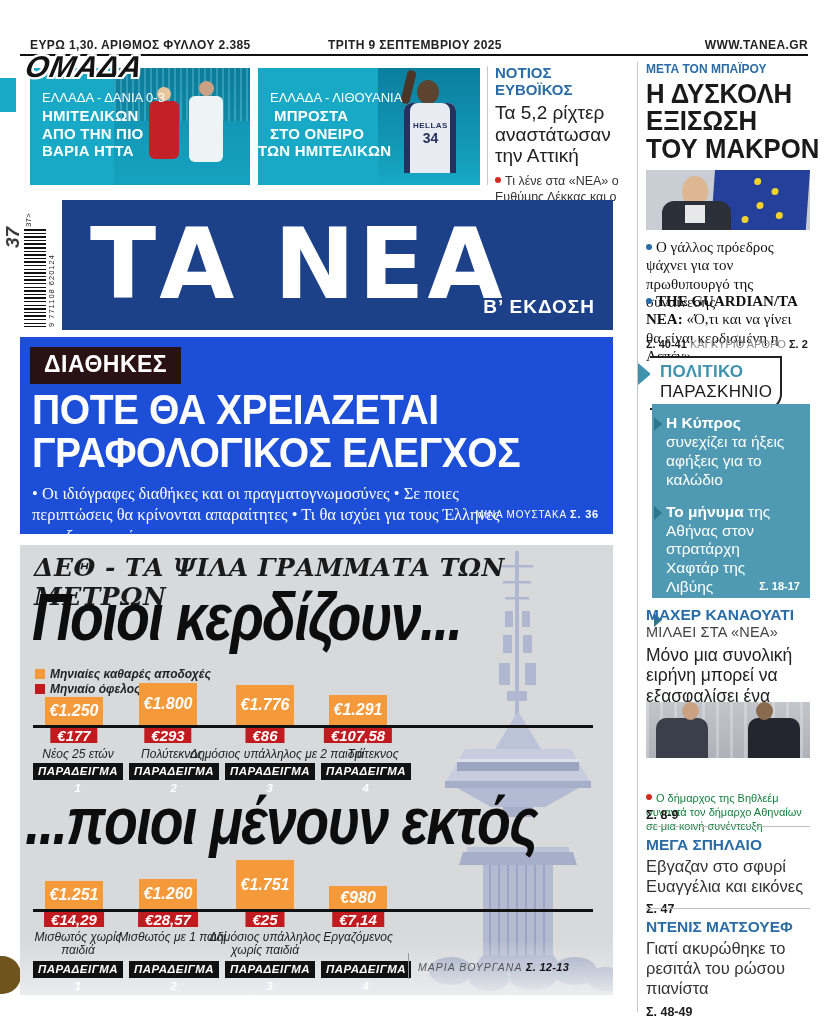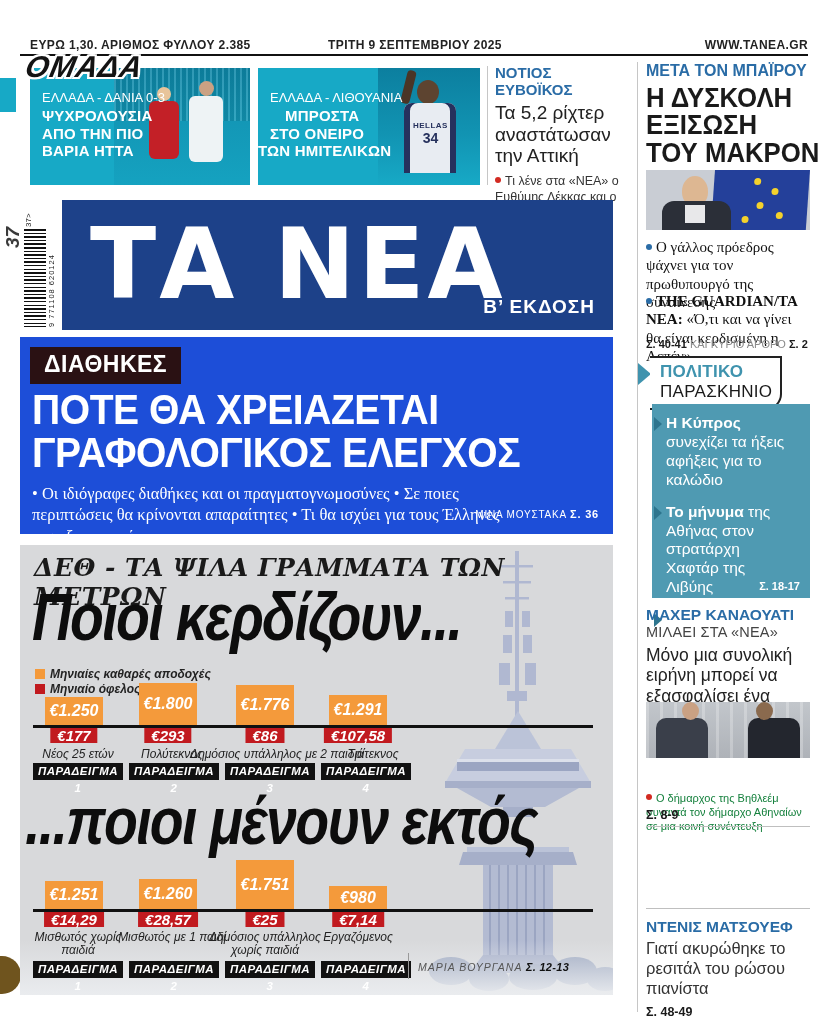--- a/index.html
+++ b/index.html
@@ -118,55 +118,55 @@
   <div class="abs edge-num" style="left:2px;top:248px;">37</div>
   <div class="abs edge-circle" style="left:-17px;top:956px;"></div>
 
   <div class="abs card" style="left:30px;top:68px;width:220px;height:117px;">
     <div class="photo-soccer">
       <div class="crowd"></div>
       <div class="p-red"></div>
       <div class="p-white"></div>
     </div>
     <div class="kicker" style="margin:22px 0 2px 12px;">ΕΛΛΑΔΑ - ΔΑΝΙΑ 0-3</div>
-    <div class="t" style="margin-left:12px;">ΨΥΧΡΟΛΟΥΣΙΑ</div>
+    <div class="t" style="margin-left:12px;">ΗΜΙΤΕΛΙΚΩΝ</div>
     <div class="t" style="margin-left:12px;">ΑΠΟ ΤΗΝ ΠΙΟ</div>
     <div class="t" style="margin-left:12px;">ΒΑΡΙΑ ΗΤΤΑ</div>
   </div>
 
   <div class="abs card" style="left:258px;top:68px;width:222px;height:117px;">
     <div class="photo-basket">
       <div class="b-arm"></div>
       <div class="b-head"></div>
       <div class="b-jersey">
         <div class="jn">HELLAS</div>
         <div class="jnum">34</div>
       </div>
     </div>
     <div class="kicker" style="margin:22px 0 2px 12px;">ΕΛΛΑΔΑ - ΛΙΘΟΥΑΝΙΑ</div>
-    <div class="t" style="margin-left:27px;">ΜΠΡΟΣΤΑ</div>
+    <div class="t" style="margin-left:16px;">ΜΠΡΟΣΤΑ</div>
     <div class="t" style="margin-left:12px;">ΣΤΟ ΟΝΕΙΡΟ</div>
     <div class="t" style="margin-left:0;">ΤΩΝ ΗΜΙΤΕΛΙΚΩΝ</div>
   </div>
 
   <div class="abs omada" style="left:26px;top:50px;">ΟΜΑΔΑ</div>
 
   <div class="abs vline" style="left:487px;top:66px;height:119px;"></div>
 
   <div class="abs" style="left:495px;top:64px;width:138px;">
     <div class="bluekick" style="font-size:15px;">ΝΟΤΙΟΣ ΕΥΒΟΪΚΟΣ</div>
     <div style="font-size:19px;line-height:1.14;margin-top:4px;color:#222;">Τα 5,2 ρίχτερ αναστάτωσαν την Αττική</div>
     <div style="font-size:12.5px;line-height:1.25;margin-top:7px;color:#333;"><span class="dot-red"></span><span>Τι λένε στα «ΝΕΑ» ο Ευθύμης Λέκκας και ο Αθανάσιος Γκανάς</span></div>
     <div style="font-size:12.5px;font-weight:bold;margin-top:4px;">Σ. 47</div>
   </div>
 
   <div class="abs vline" style="left:637px;top:62px;height:950px;"></div>
 
   <div class="abs" style="left:646px;top:62px;width:164px;">
-    <div class="bluekick" style="font-size:16px;">ΜΕΤΑ ΤΟΝ ΜΠΑΪΡΟΥ</div>
+    <div class="bluekick" style="font-size:12px;">ΜΕΤΑ ΤΟΝ ΜΠΑΪΡΟΥ</div>
     <div style="font-size:28px;font-weight:800;line-height:.98;margin-top:4px;transform:scaleX(.92);transform-origin:left top;white-space:nowrap;">Η ΔΥΣΚΟΛΗ</div>
     <div style="font-size:28px;font-weight:800;line-height:.98;transform:scaleX(.92);transform-origin:left top;white-space:nowrap;">ΕΞΙΣΩΣΗ</div>
     <div style="font-size:28px;font-weight:800;line-height:.98;transform:scaleX(.92);transform-origin:left top;white-space:nowrap;">ΤΟΥ ΜΑΚΡΟΝ</div>
   </div>
   <div class="abs photo-macron" style="left:646px;top:170px;width:164px;height:60px;">
     <div class="eu-flag">
       <div class="star" style="left:40px;top:8px;"></div>
       <div class="star" style="left:58px;top:18px;"></div>
       <div class="star" style="left:44px;top:32px;"></div>
       <div class="star" style="left:64px;top:42px;"></div>
@@ -206,20 +206,25 @@
   <div class="abs photo-meet" style="left:646px;top:702px;width:164px;height:56px;">
     <div class="man manL"></div>
     <div class="man manR"></div>
   </div>
   <div class="abs" style="left:646px;top:792px;width:164px;font-size:11px;line-height:1.25;color:#15803d;">
     <span class="dot-red"></span><span>Ο δήμαρχος της Βηθλεέμ συναντά τον δήμαρχο Αθηναίων σε μια κοινή συνέντευξη</span>
   </div>
   <div class="abs" style="left:646px;top:808px;font-size:12.5px;font-weight:bold;">Σ. 8-9</div>
   <div class="abs hline" style="left:646px;top:826px;width:164px;"></div>
 
+  <div class="abs" style="left:646px;top:836px;width:164px;">
+    <div class="bluekick" style="font-size:15.5px;">ΜΕΓΑ ΣΠΗΛΑΙΟ</div>
+    <div style="font-size:16.5px;line-height:1.2;margin-top:3px;color:#333;">Εβγαζαν στο σφυρί Ευαγγέλια και εικόνες</div>
+    <div style="font-size:12.5px;font-weight:bold;margin-top:5px;">Σ. 47</div>
+  </div>
   <div class="abs hline" style="left:646px;top:908px;width:164px;"></div>
 
   <div class="abs" style="left:646px;top:918px;width:164px;">
     <div class="bluekick" style="font-size:15.5px;">ΝΤΕΝΙΣ ΜΑΤΣΟΥΕΦ</div>
     <div style="font-size:16.5px;line-height:1.2;margin-top:3px;color:#333;">Γιατί ακυρώθηκε το ρεσιτάλ του ρώσου πιανίστα</div>
     <div style="font-size:12.5px;font-weight:bold;margin-top:7px;">Σ. 48-49</div>
   </div>
 
   <div class="abs barcode" style="left:22px;top:213px;width:34px;height:118px;">
     <div class="bc-flag" style="position:absolute;left:2px;top:14px;">37&gt;</div>

